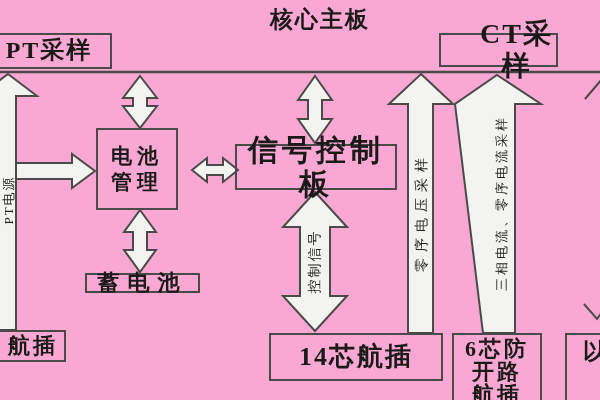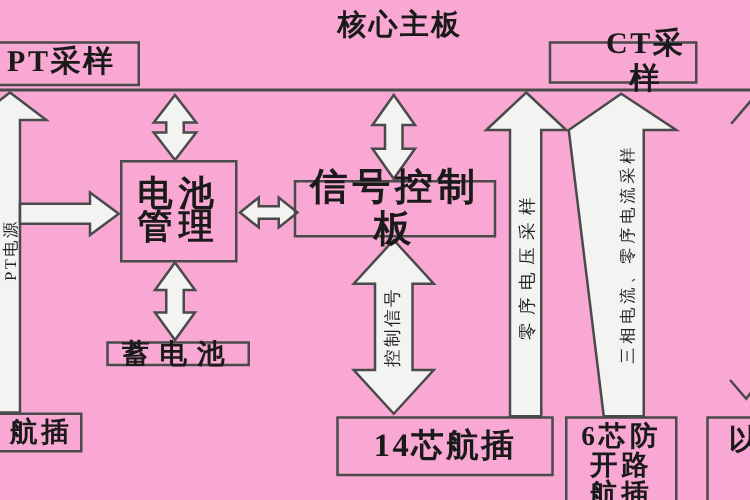--- a/index.html
+++ b/index.html
@@ -50,23 +50,23 @@
 
     <polyline class="edge" points="585,99 608,72"></polyline>
     <polyline class="edge" points="584,304 597,319 610,301"></polyline>
   </svg>
 
   <div style="position:absolute;left:240px;top:4px;width:160px;text-align:center;
               font-size:23px;font-weight:600;letter-spacing:2px;">核心主板</div>
 
   <div class="box" style="left:-14px;top:33px;width:126px;height:36px;font-size:24px;letter-spacing:2px;">PT采样</div>
 
-  <div class="box" style="left:439px;top:33px;width:119px;height:34px;font-size:24px;letter-spacing:2px;padding-left:36px;">CT采样</div>
+  <div class="box" style="left:439px;top:33px;width:119px;height:34px;font-size:28px;letter-spacing:2px;padding-left:36px;">CT采样</div>
 
-  <div class="box" style="left:96px;top:128px;width:94px;height:82px;font-size:28px;letter-spacing:5px;line-height:26px;">
+  <div class="box" style="left:96px;top:128px;width:82px;height:82px;font-size:21px;letter-spacing:5px;line-height:26px;">
     <div>
       <div>电池</div>
       <div>管理</div>
     </div>
   </div>
 
   <div class="box" style="left:235px;top:144px;width:162px;height:46px;font-size:30px;letter-spacing:4px;">信号控制板</div>
 
   <div class="box" style="left:85px;top:273px;width:115px;height:20px;font-size:22px;letter-spacing:8px;">蓄电池</div>
 

